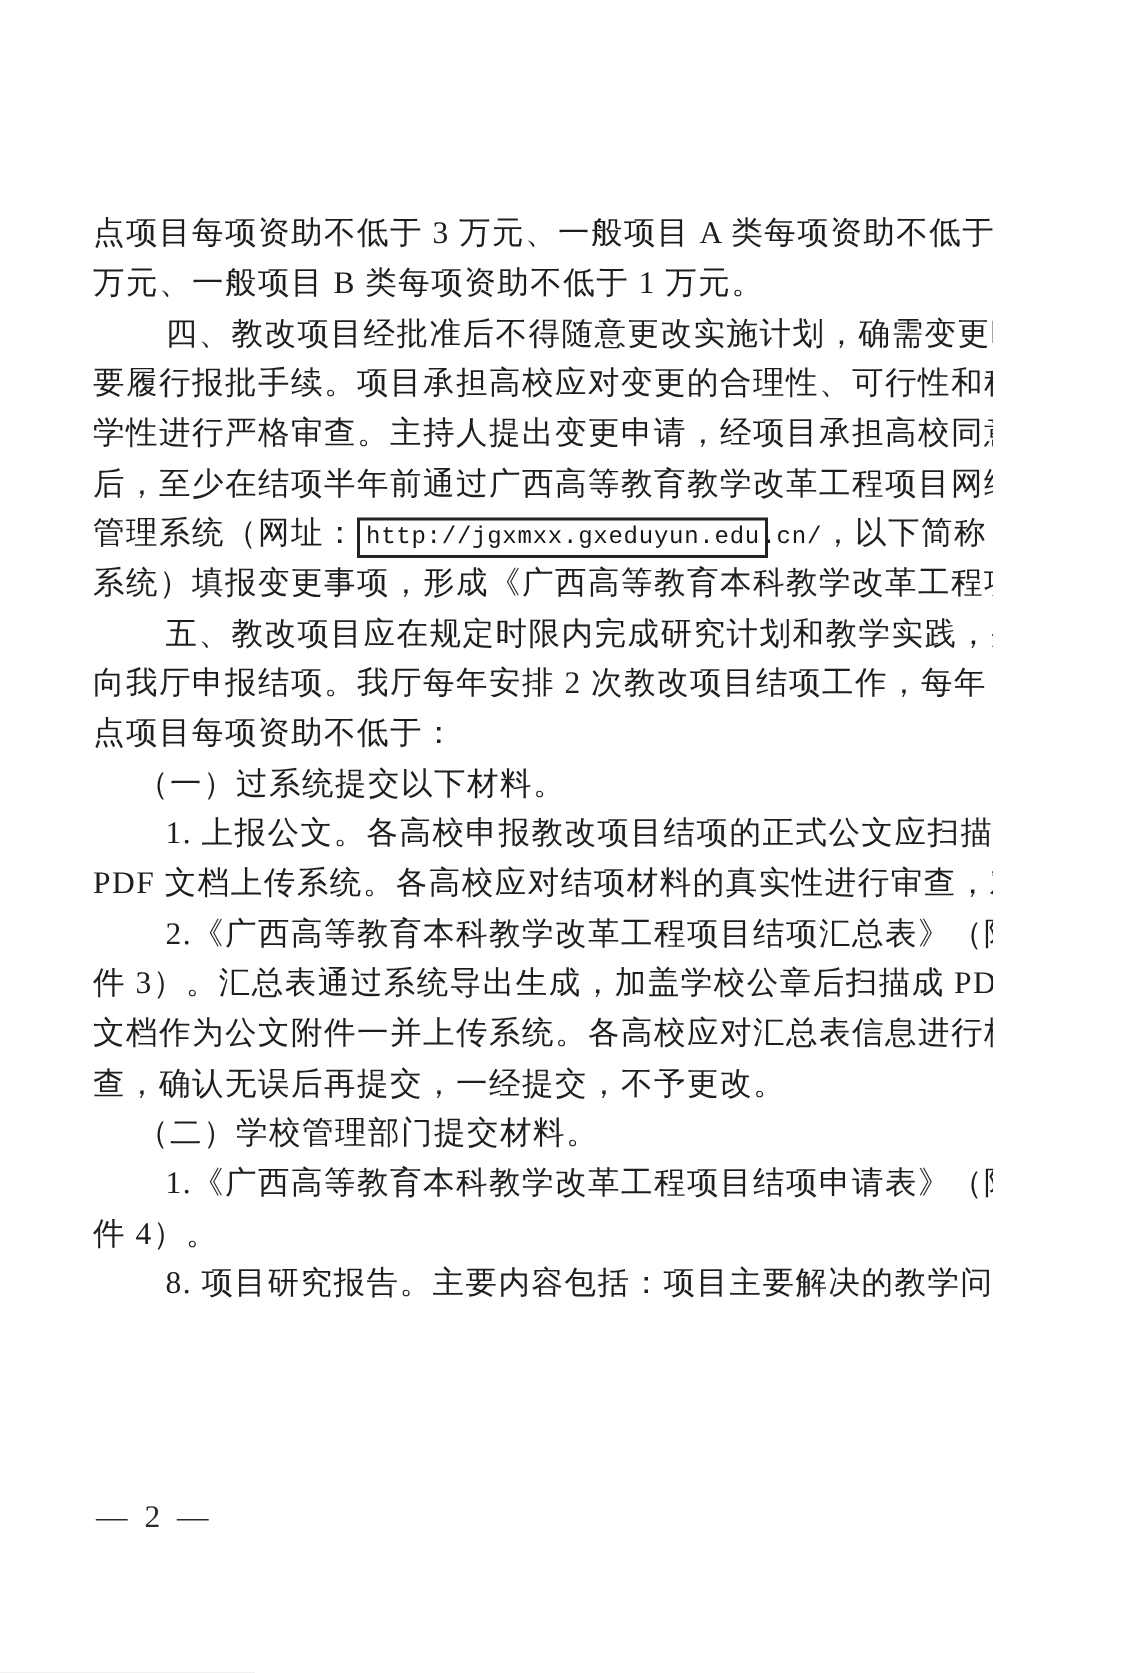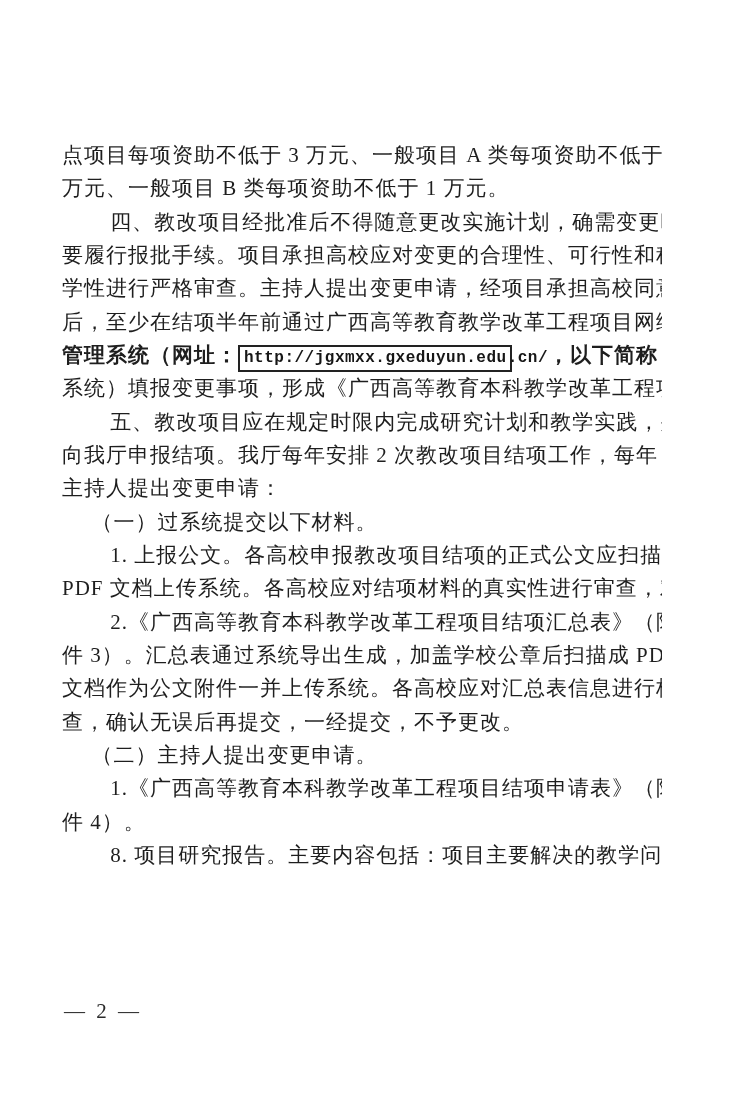--- a/index.html
+++ b/index.html
@@ -23,21 +23,21 @@
     text-align:justify;
     text-align-last:justify;
     overflow:hidden;
     white-space:nowrap;
   }
   .line.para-last{
     text-align-last:left;
   }
   .line.indent{text-indent:2.3em;}
   .line.indent-paren{text-indent:1.4em;}
-  .line.nojust{text-align:right;text-align-last:left;font-weight:bold;}
+  .line.nojust{text-align:right;text-align-last:left;}
   .url-seg{
     font-family:"Liberation Mono", monospace;
     font-size:16px;
     letter-spacing:0.5px;
     color:#161616;
   }
   .url-boxed{
     display:inline-block;
     border:2px solid #222222;
     padding:2px 3px 3px 4px;
@@ -62,27 +62,27 @@
       <div class="line">点项目每项资助不低于 3 万元、一般项目 A 类每项资助不低于 2</div>
       <div class="line para-last">万元、一般项目 B 类每项资助不低于 1 万元。</div>
       <div class="line indent">四、教改项目经批准后不得随意更改实施计划，确需变更时</div>
       <div class="line">要履行报批手续。项目承担高校应对变更的合理性、可行性和科</div>
       <div class="line">学性进行严格审查。主持人提出变更申请，经项目承担高校同意</div>
       <div class="line">后，至少在结项半年前通过广西高等教育教学改革工程项目网络</div>
       <div class="line nojust"><span>管理系统（网址：</span><span class="url-seg url-boxed">http://jgxmxx.gxeduyun.edu</span><span class="url-seg">.cn/</span><span>，以下简称</span></div>
       <div class="line">系统）填报变更事项，形成《广西高等教育本科教学改革工程项</div>
       <div class="line indent">五、教改项目应在规定时限内完成研究计划和教学实践，并</div>
       <div class="line">向我厅申报结项。我厅每年安排 2 次教改项目结项工作，每年 4</div>
-      <div class="line para-last">主持人提出变更申请：</div>
+      <div class="line para-last">点项目每项资助不低于：</div>
       <div class="line indent-paren para-last">（一）过系统提交以下材料。</div>
       <div class="line indent">1. 上报公文。各高校申报教改项目结项的正式公文应扫描成</div>
       <div class="line">PDF 文档上传系统。各高校应对结项材料的真实性进行审查，对</div>
       <div class="line indent">2.《广西高等教育本科教学改革工程项目结项汇总表》（附</div>
       <div class="line">件 3）。汇总表通过系统导出生成，加盖学校公章后扫描成 PDF</div>
       <div class="line">文档作为公文附件一并上传系统。各高校应对汇总表信息进行核</div>
       <div class="line para-last">查，确认无误后再提交，一经提交，不予更改。</div>
-      <div class="line indent-paren para-last">（二）主持人提出变更申请。</div>
+      <div class="line indent-paren para-last">（二）学校管理部门提交材料。</div>
       <div class="line indent">1.《广西高等教育本科教学改革工程项目结项申请表》（附</div>
       <div class="line para-last">件 4）。</div>
       <div class="line indent para-last">8. 项目研究报告。主要内容包括：项目主要解决的教学问</div>
     </div>
   <div class="footer">— 2 —</div>
 </div>
 
 </body></html>

